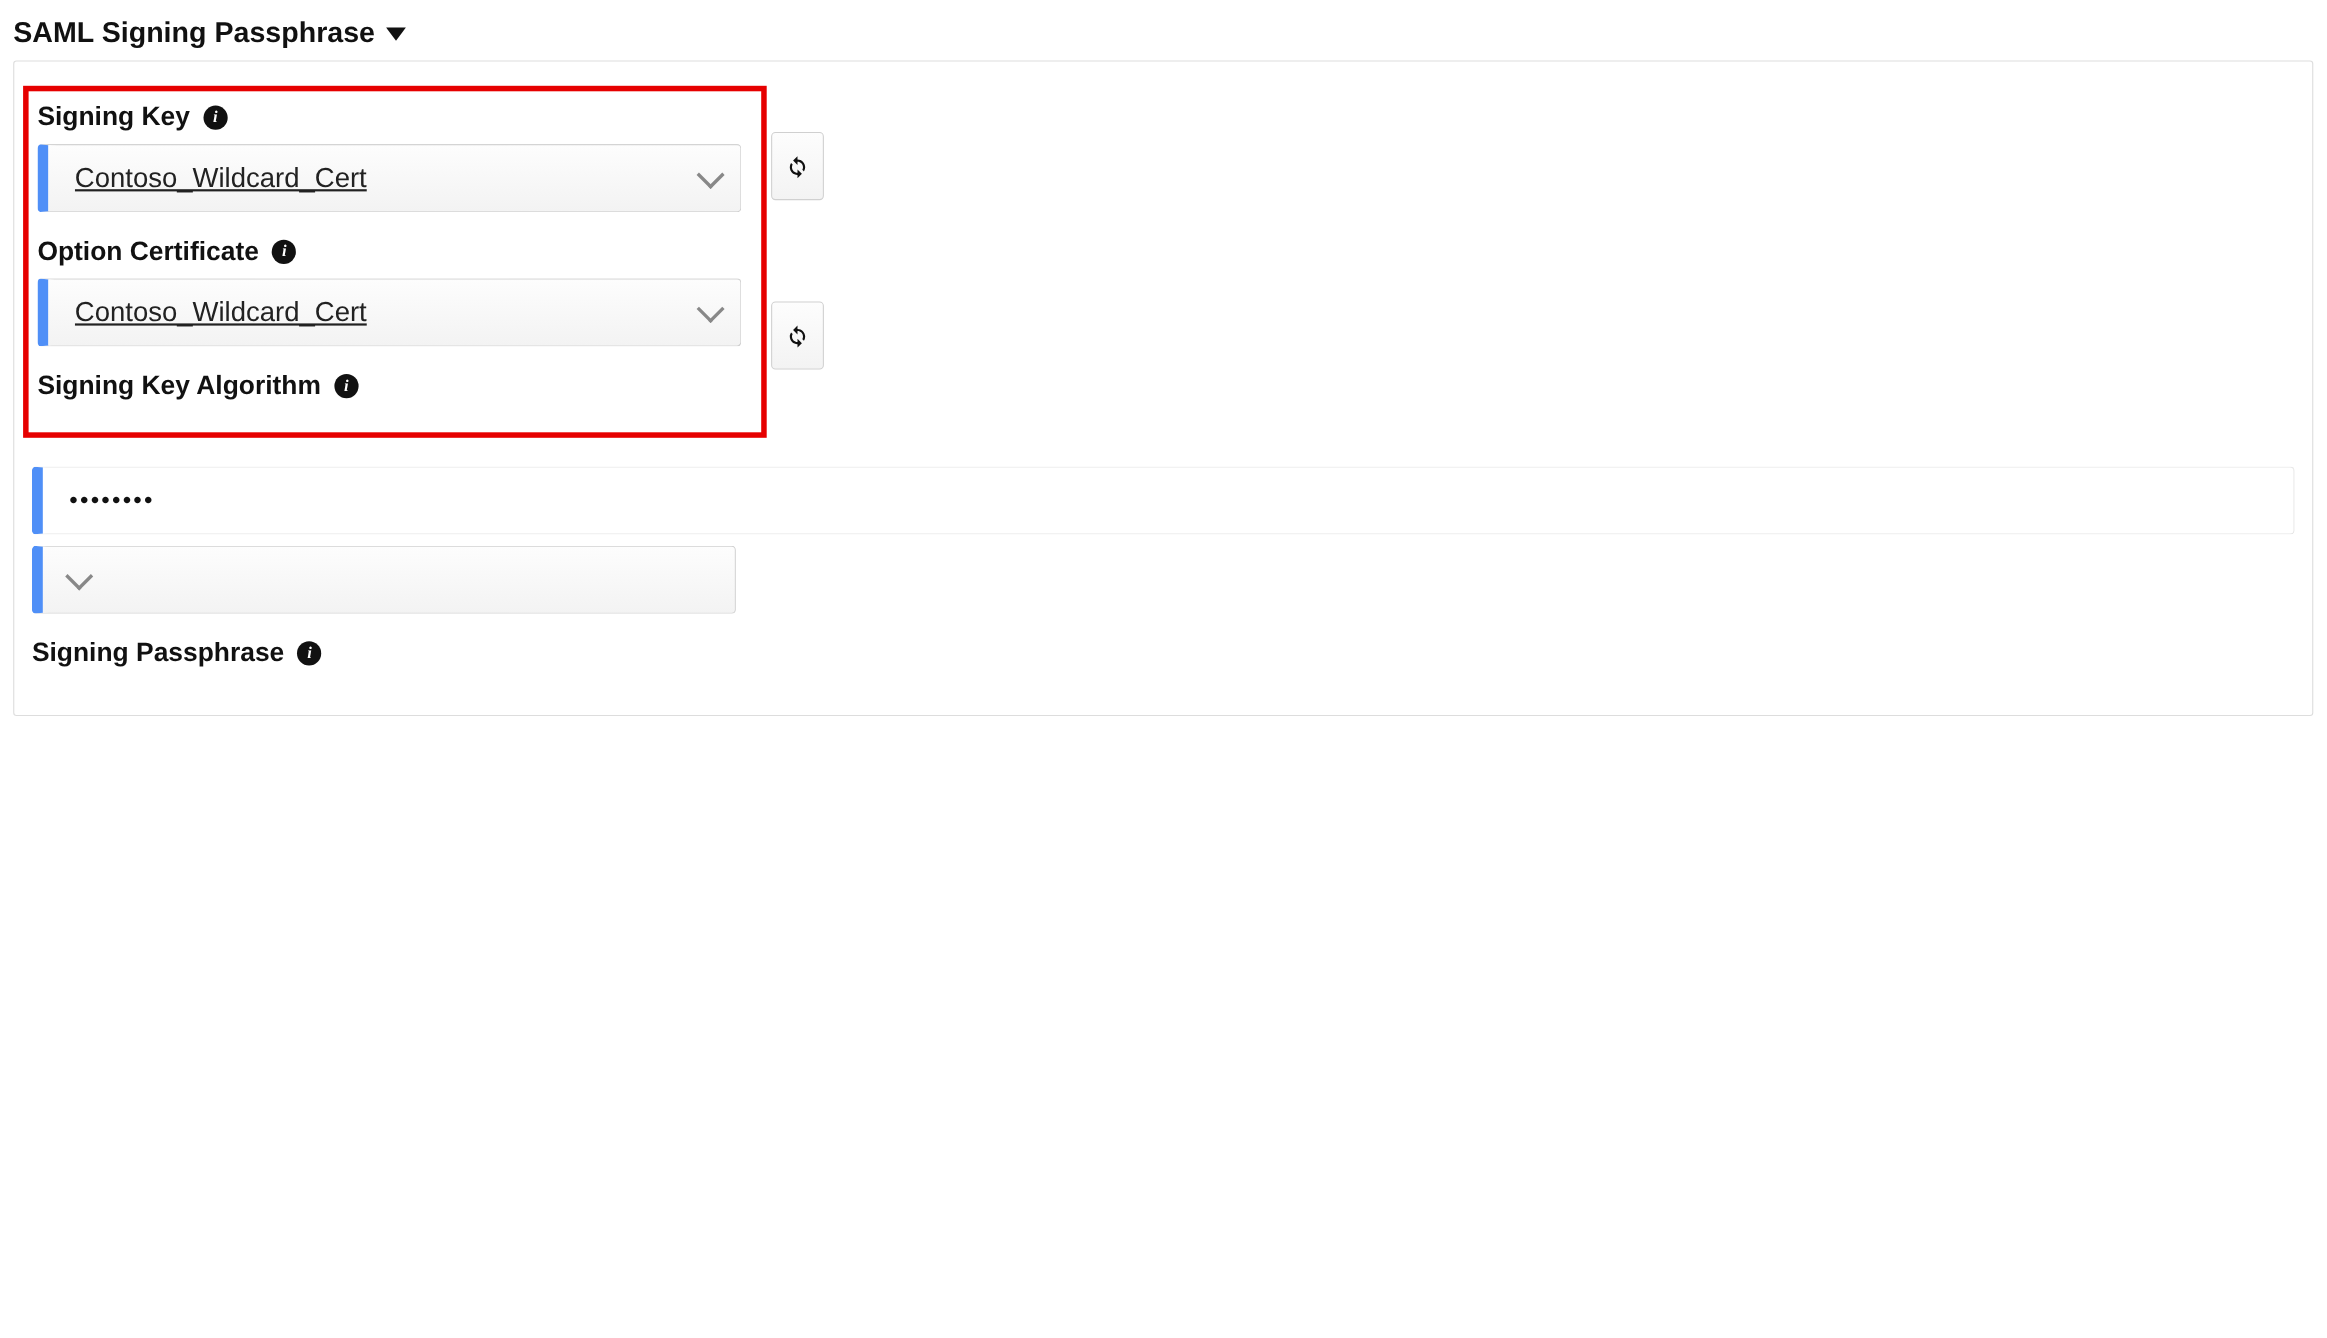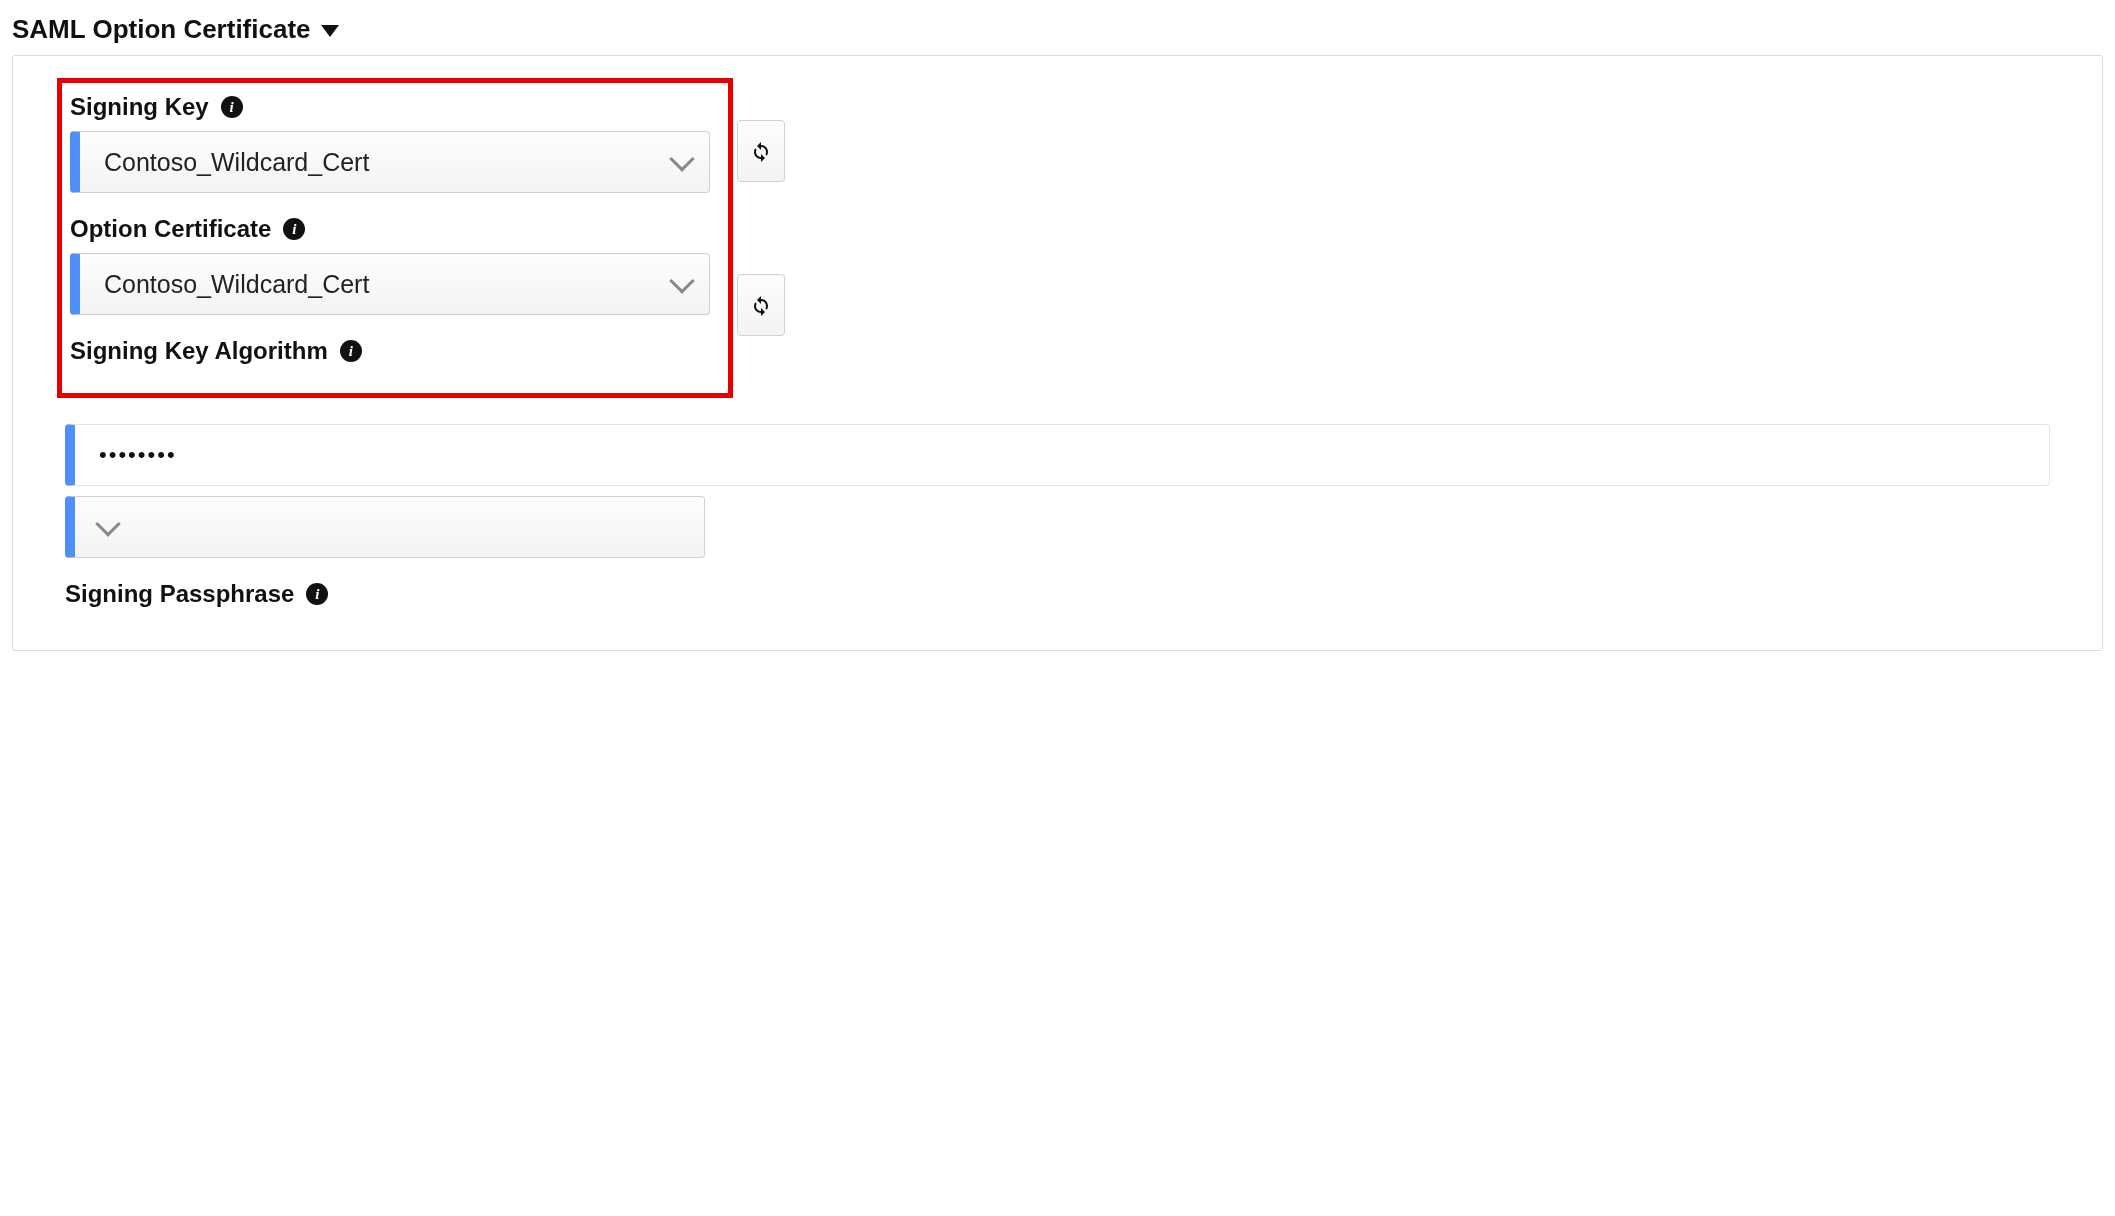--- a/index.html
+++ b/index.html
@@ -22,21 +22,21 @@
     .section-header .caret {
       width: 0; height: 0;
       border-left: 9px solid transparent;
       border-right: 9px solid transparent;
       border-top: 12px solid #111;
       margin-top: 3px;
     }
     .panel {
       border: 1px solid #ddd;
       border-radius: 3px;
-      padding: 32px 52px;
+      padding: 32px 16px;
     }
     .highlight-box {
       border: 5px solid #e60000;
       padding: 10px 8px 18px 8px;
       margin: -10px -8px 20px -8px;
       width: 650px;
       box-sizing: content-box;
     }
     .field-group {
       margin-bottom: 22px;
@@ -103,27 +103,27 @@
     }
     .btn-refresh {
       width: 48px; height: 62px;
       border: 1px solid #d0d0d0;
       border-radius: 4px;
       background: linear-gradient(#fdfdfd, #f3f3f3);
       display:flex; align-items:center; justify-content:center;
       cursor: pointer;
     }
     .btn-refresh svg { width: 24px; height:24px; }
-    .narrow { max-width: 640px; }
+    .narrow { max-width: 640px; text-decoration: underline; }
   </style>
 </head>
 <body>
 
 <div class="section-header">
-  <span>SAML Option Certificate</span>
+  <span>SAML Signing Passphrase</span>
   <span class="caret"></span>
 </div>
 
 <div class="panel">
 
   <div style="position:relative;">
 
     <div class="highlight-box">
 
       <div class="field-group">

